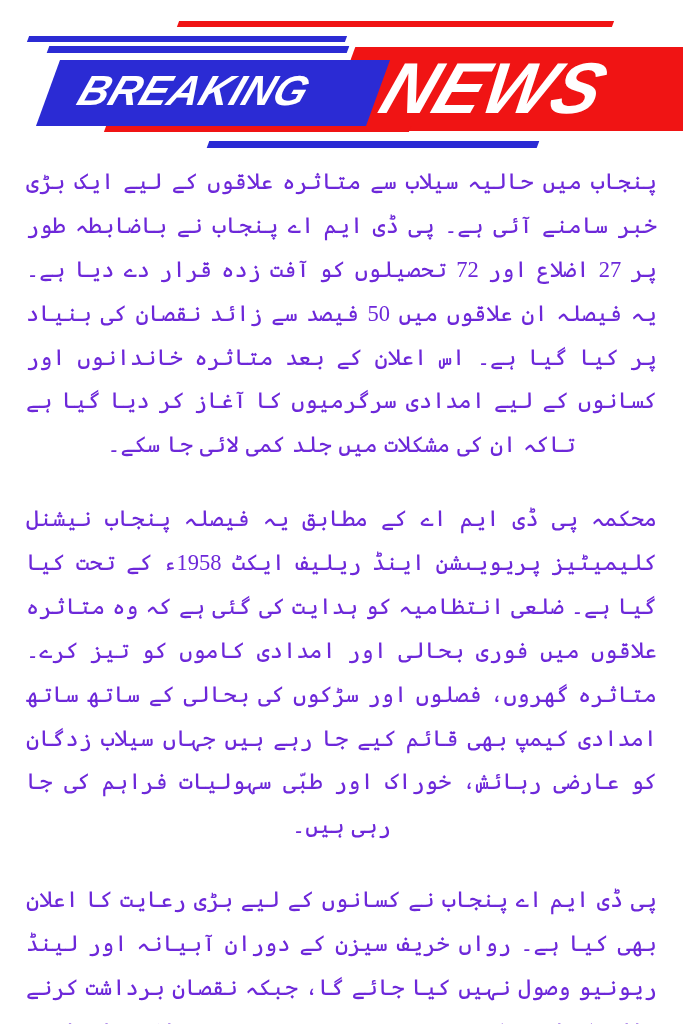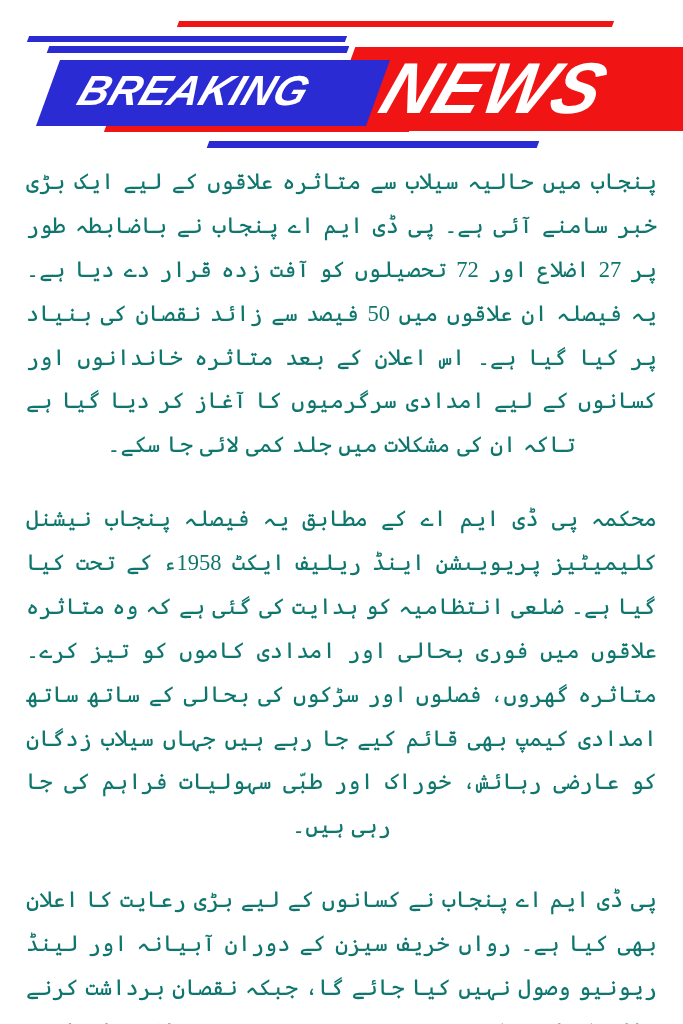--- a/index.html
+++ b/index.html
@@ -112,21 +112,21 @@
   #article {
     padding: 8px 26px 0 26px;
     box-sizing: border-box;
     width: 683px;
   }
 
   .article-paragraph {
     direction: rtl;
     text-align: justify;
     text-align-last: center;
-    color: #0f766e;
+    color: #6d28d9;
     font-family: "Liberation Serif", "DejaVu Serif", serif;
     font-size: 22.5px;
     line-height: 1.95;
     margin: 0 0 30px 0;
     word-spacing: 1px;
     font-weight: 500;
   }
   .article-paragraph:last-child { margin-bottom: 0; }
 </style>
 </head>

